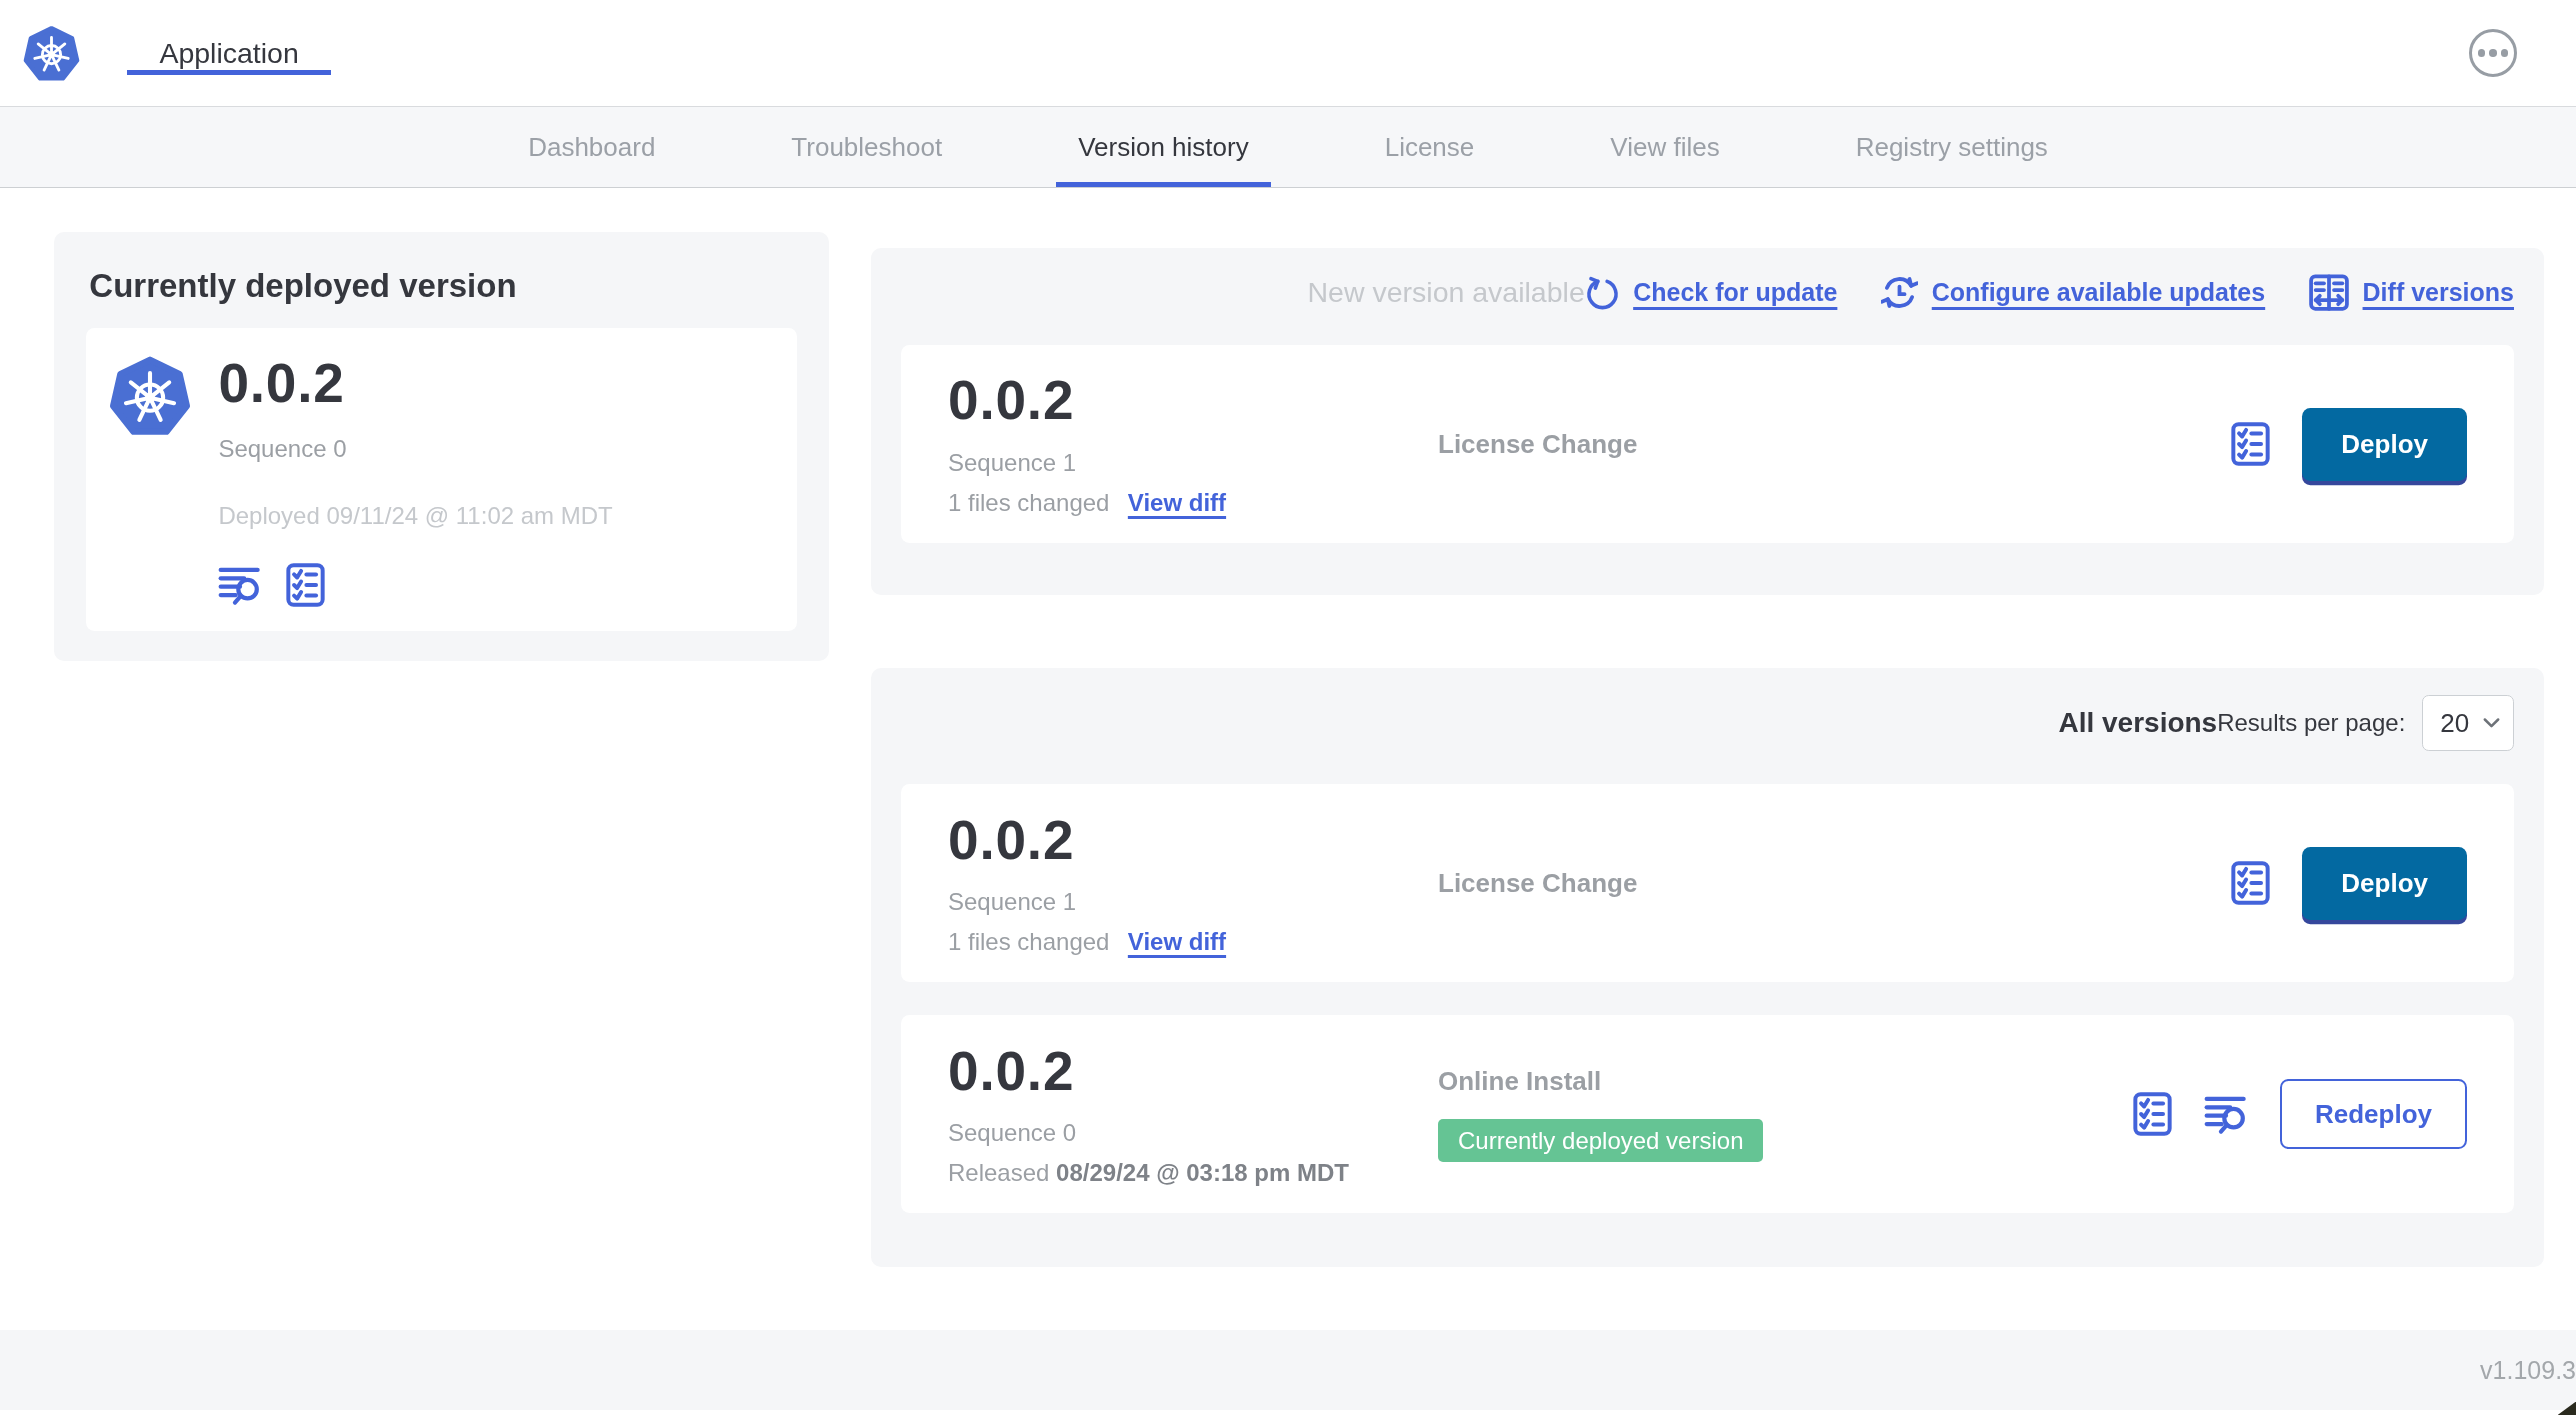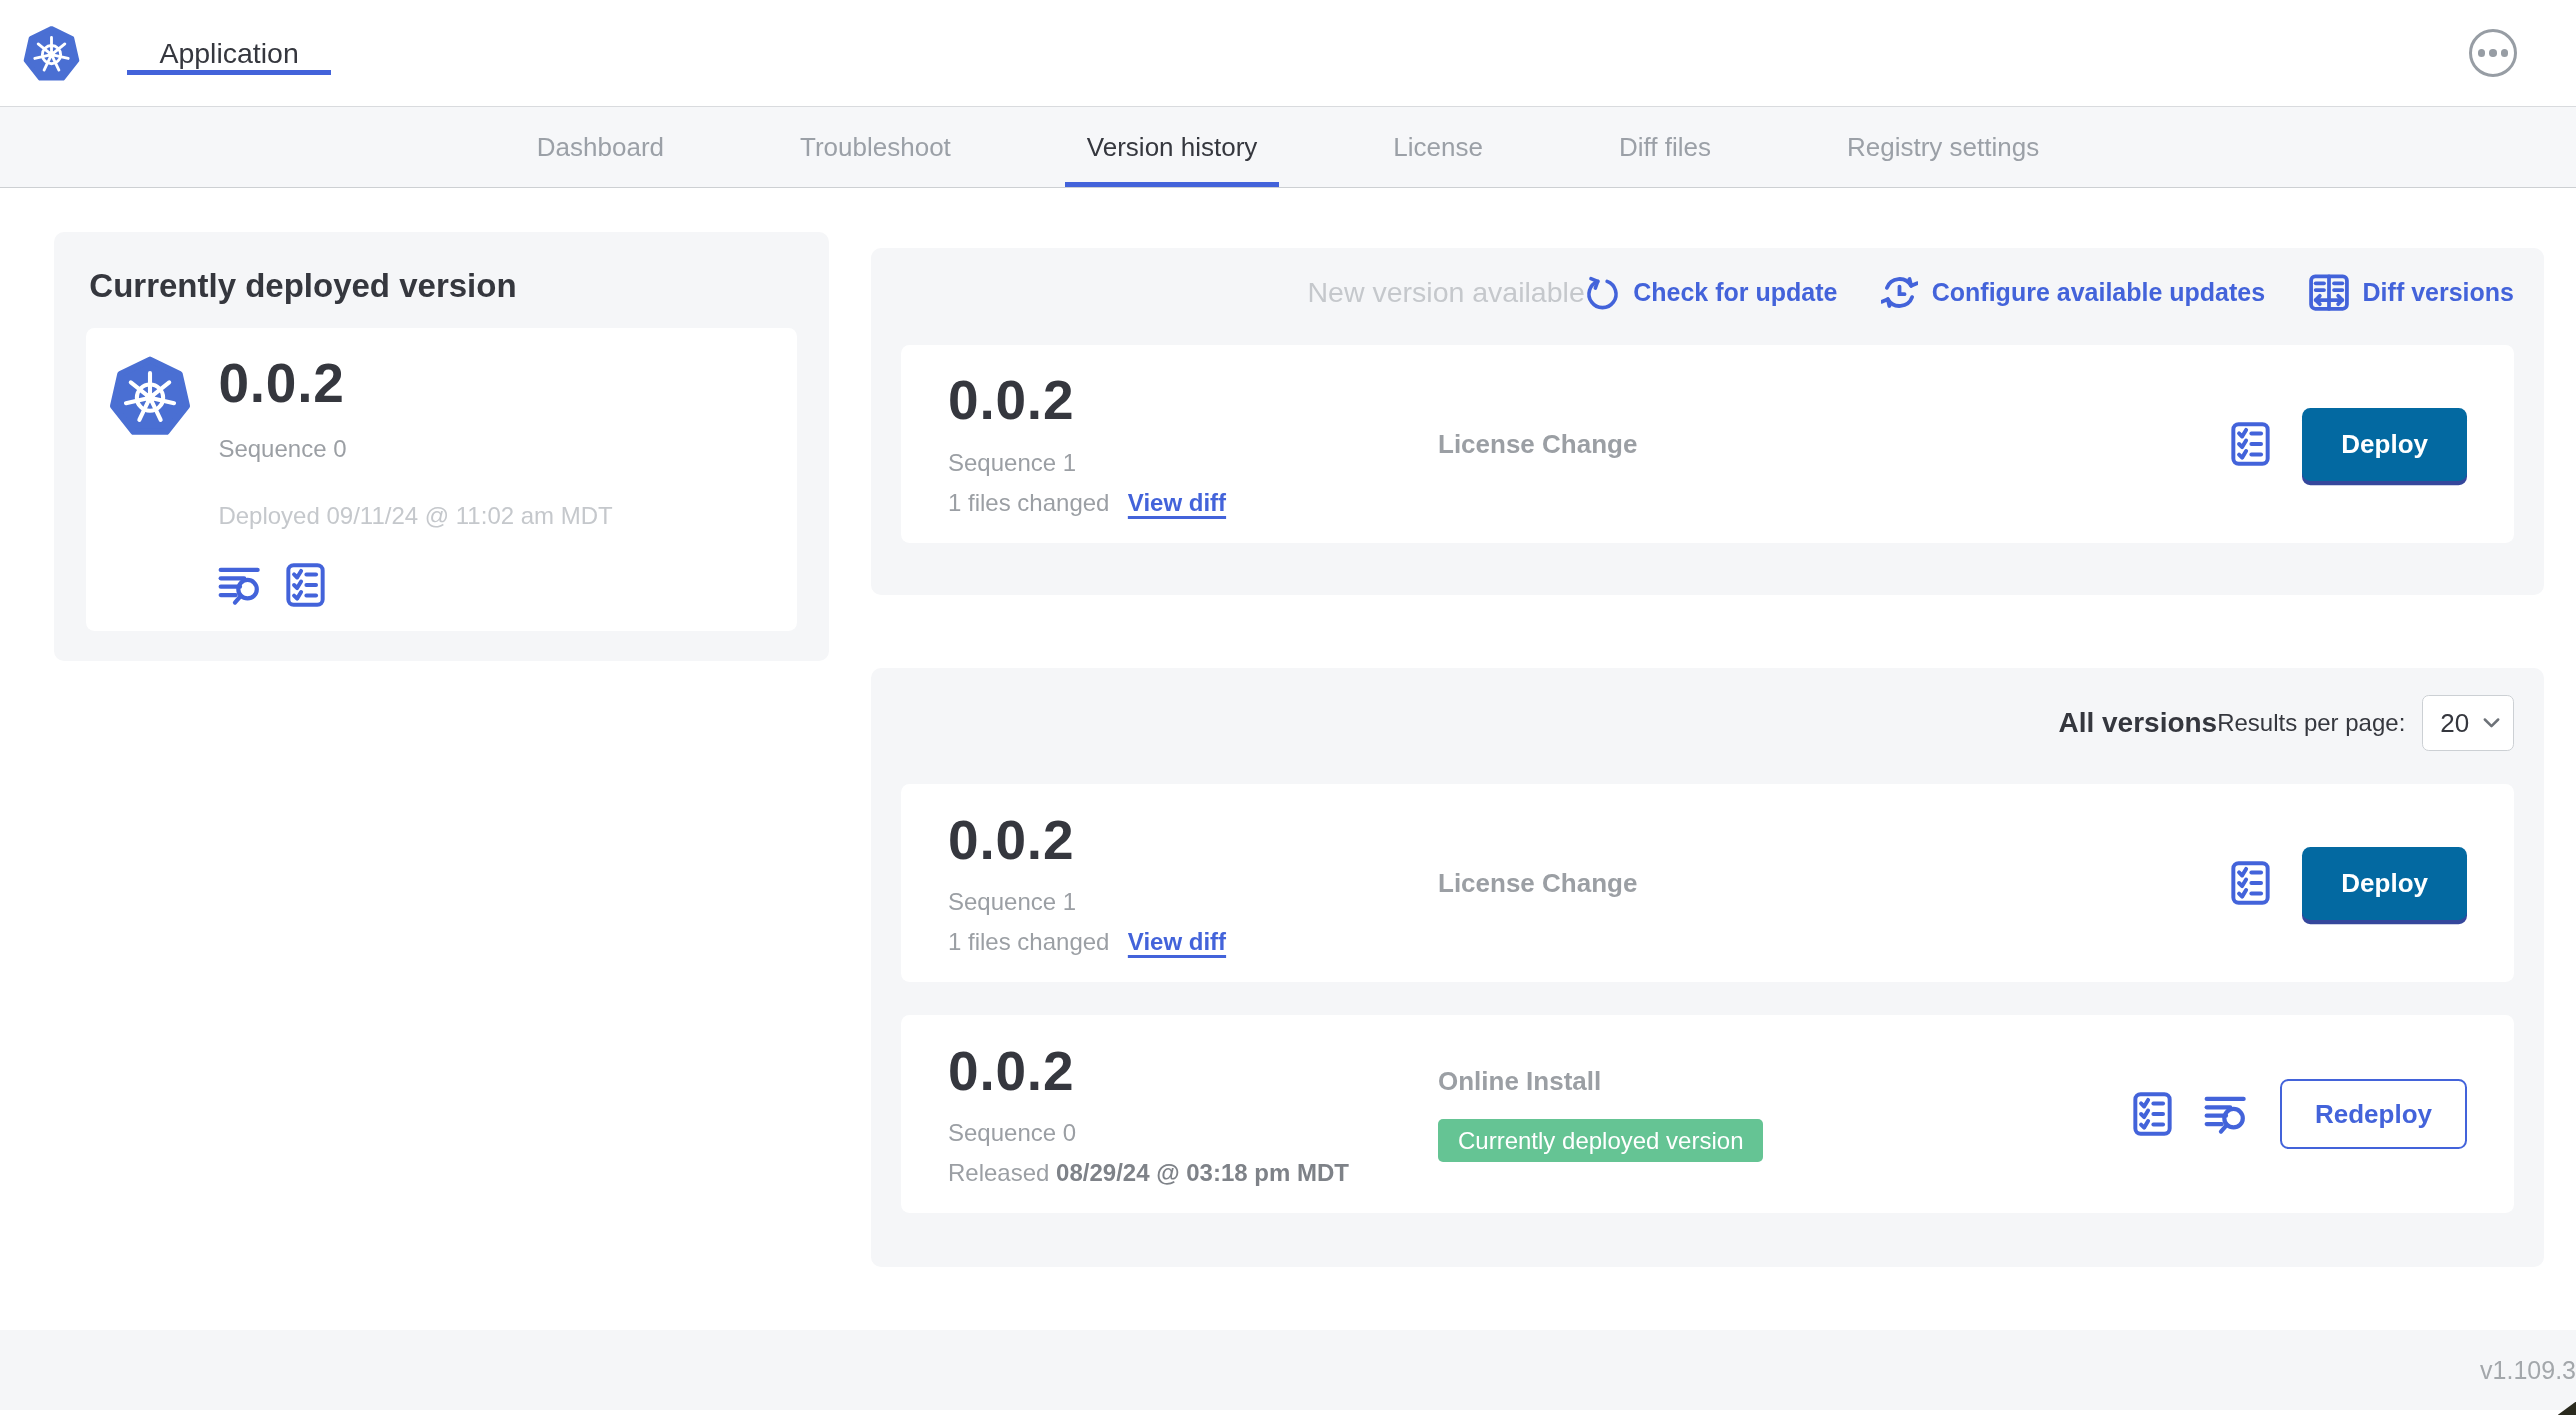--- a/index.html
+++ b/index.html
@@ -51,21 +51,21 @@
   .section1{padding:25px 30px 52px}
   .section2{margin-top:73px;padding:27px 30px 54px}
   .sec-head{display:flex;justify-content:flex-end;align-items:center}
   .muted-title{font-size:28.5px;color:#c5c8cc}
   .sec-title{font-size:28px;font-weight:600;color:#35373e}
   .links{display:flex;align-items:center;gap:44px}
   .link{
     display:flex;align-items:center;gap:13.4px;font-size:25px;font-weight:600;color:#4363da;
     cursor:pointer;white-space:nowrap;
   }
-  .link .txt{text-decoration-thickness:2.5px;text-underline-offset:5.9px}
+  .link .txt{text-decoration:underline;text-decoration-thickness:2.5px;text-underline-offset:5.9px}
   .rpp{display:flex;align-items:center;gap:17px;font-size:24px;color:#35373e}
   .select{
     display:flex;align-items:center;gap:13.4px;background:#fff;border:1.7px solid #ccd0d4;border-radius:6.7px;
     padding:11.7px 13.4px 11.7px 17px;font-size:26px;color:#35373e;cursor:pointer;
   }
   
   .version-row{
     background:#fff;border-radius:8.4px;margin-top:33px;min-height:198px;box-sizing:border-box;
     padding:25px 47px;display:flex;align-items:center;
   }
@@ -131,21 +131,21 @@
     <span class="dot"></span>
     <span class="dot"></span>
   </div>
 </div>
 
 <div class="subnav">
   <div class="tab">Dashboard</div>
   <div class="tab">Troubleshoot</div>
   <div class="tab active">Version history</div>
   <div class="tab">License</div>
-  <div class="tab">Diff files</div>
+  <div class="tab">View files</div>
   <div class="tab">Registry settings</div>
 </div>
 
 <div class="main">
 
   <div class="panel left-card">
     <h2>Currently deployed version</h2>
     <div class="deployed-card">
       <svg class="k8s-big" viewBox="0 0 100 100">
         <polygon points="50,6 85.9,23.3 94.8,62.2 70,93.4 30,93.4 5.2,62.2 14,23.3" fill="#4a6fd3" stroke="#4a6fd3" stroke-width="8" stroke-linejoin="round"></polygon>

